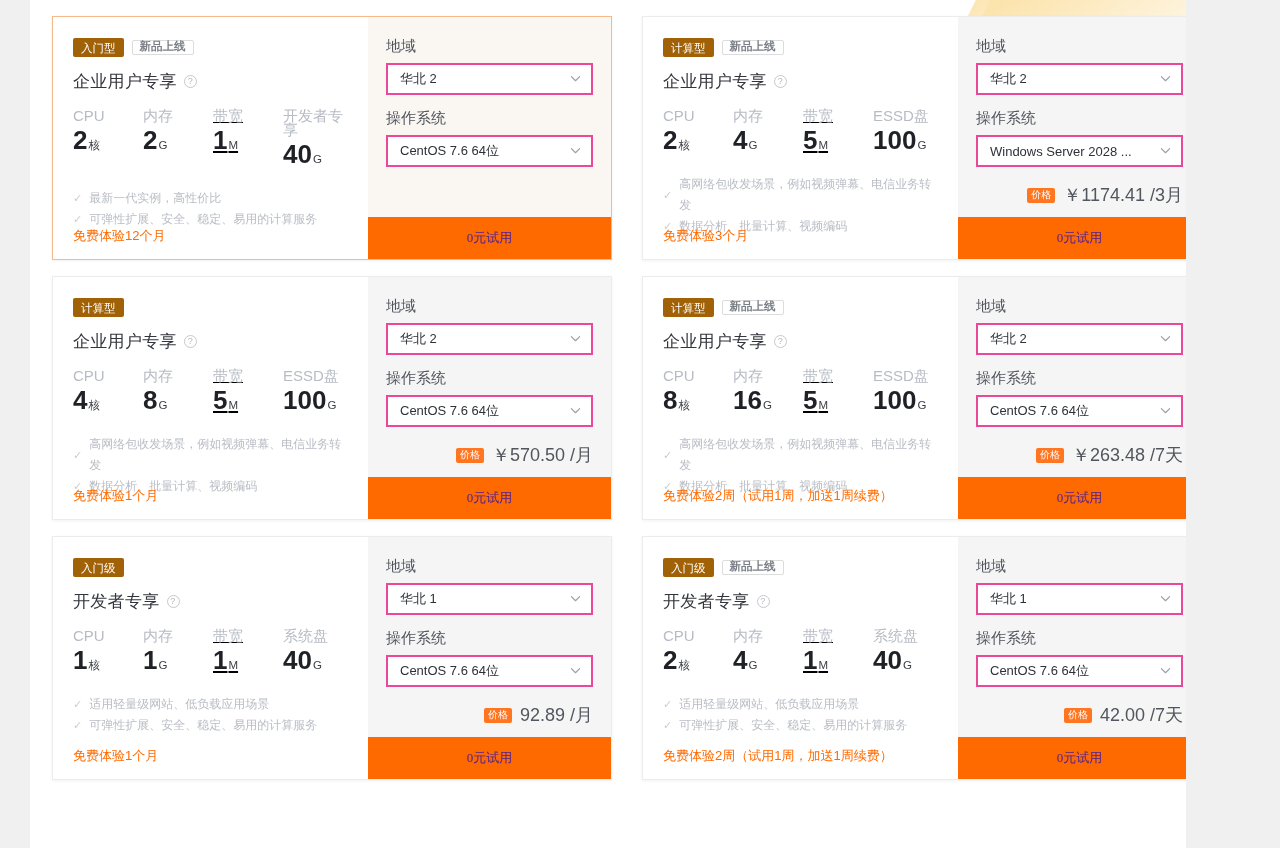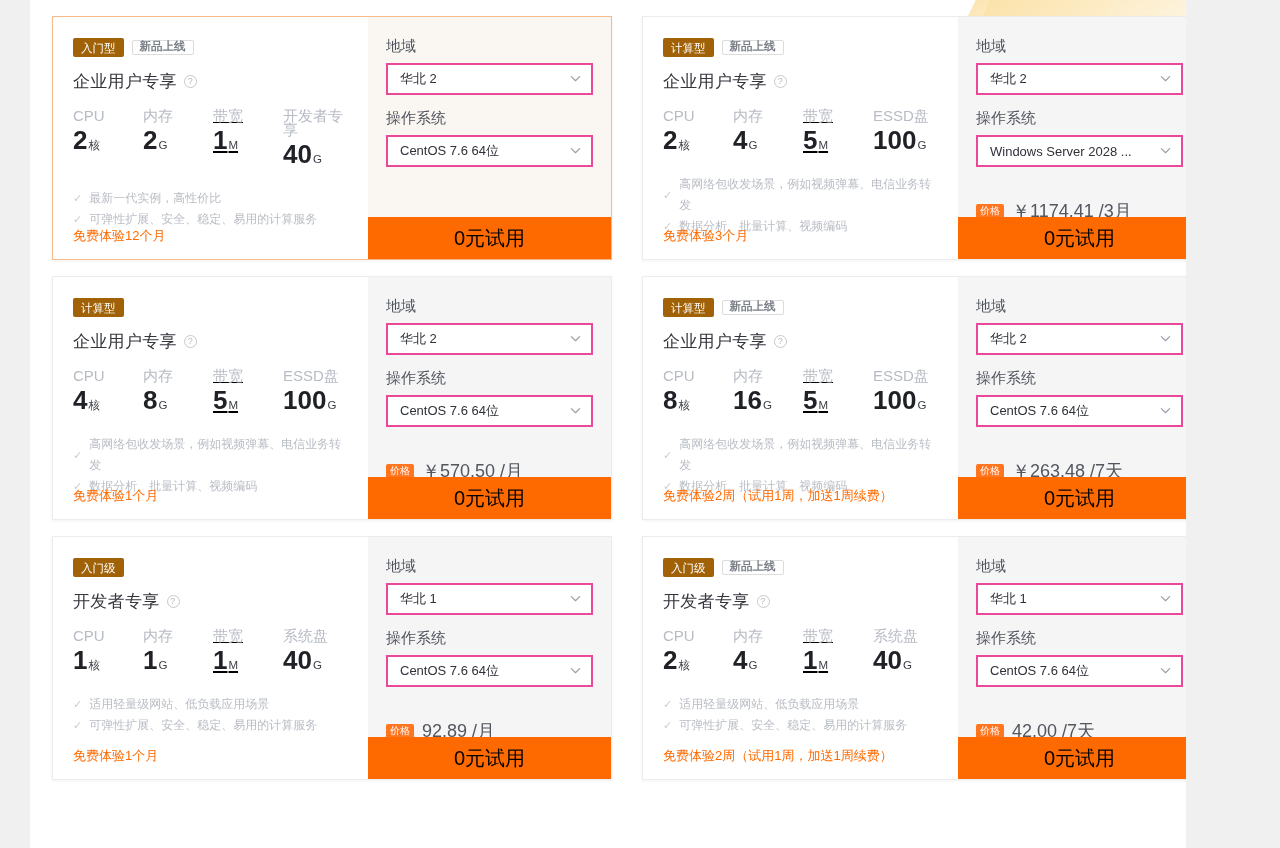--- a/index.html
+++ b/index.html
@@ -129,33 +129,33 @@
   .field-label { font-size: 15px; color: #51555e; margin-bottom: 7px; }
   .select {
     height: 32px; background: #fff; border: 2px solid #ec4899;
     display: flex; align-items: center; justify-content: space-between;
     padding: 0 10px 0 12px; font-size: 13px; color: #2e3138;
     margin-bottom: 14px; cursor: pointer;
   }
   .select .sel-text { overflow: hidden; white-space: nowrap; text-overflow: ellipsis; }
   .chev { width: 11px; height: 11px; flex: 0 0 auto; margin-left: 6px; }
 
-  .price-row { display: flex; align-items: center; margin-top: 18px; }
+  .price-row { display: flex; align-items: center; margin-top: 2px; justify-content: flex-end; }
   .price-badge {
     background: #ff7520; color: #fff; font-size: 10px;
     padding: 2px 4px 3px; border-radius: 2px; line-height: 1; margin-right: 8px;
   }
   .price-text { font-size: 18px; color: #52565e; }
 
   .cta {
     position: absolute; left: 0; right: 0; bottom: 0;
-    height: 42px; background: #ff6a00; color: #000000;
+    height: 42px; background: #ff6a00; color: #4c1d95;
     display: flex; align-items: center; justify-content: center;
-    font-size: 20px; cursor: pointer; border: none;
-    font-family: Liberation Sans, sans-serif;
+    font-size: 13px; cursor: pointer; border: none;
+    font-family: Liberation Serif, serif;
   }
 
   
   .watermark {
     position: absolute; left: 50px; top: 395px;
     font-size: 40px; font-weight: bold; color: rgba(120,128,140,.28);
     letter-spacing: 1px; pointer-events: none; white-space: nowrap;
     font-family: "Liberation Sans", "DejaVu Sans", sans-serif;
   }
 </style>

